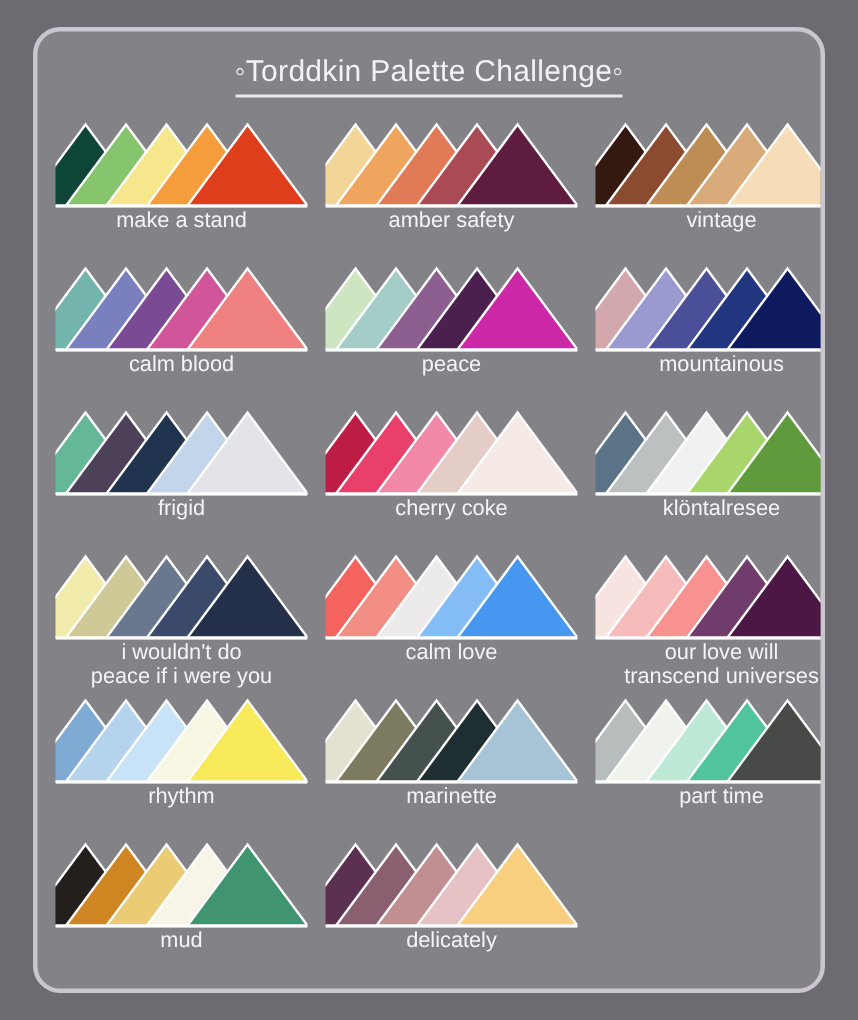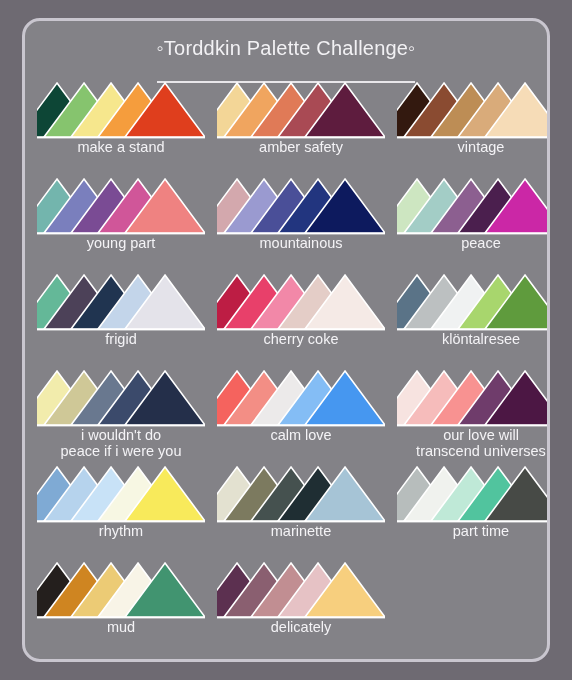--- a/index.html
+++ b/index.html
@@ -27,21 +27,21 @@
   }
   .title-wrap{
     text-align:center;
     margin-top:16px;
   }
   .title{
     display:inline-block;
     color:#f2f1f4;
     font-size:20px;
     letter-spacing:0.2px;
-    padding-bottom:21px;
+    padding-bottom:3px;
     border-bottom:2px solid #e8e6ea;
     white-space:nowrap;
   }
   .grid{
     position:absolute;
     left:0;right:0;
     top:56px;
     display:grid;
     grid-template-columns:repeat(3,1fr);
     grid-auto-rows:96px;
@@ -127,51 +127,51 @@
           <div class="mountains">
             <svg width="168" height="62" viewBox="0 0 168 62">
               <polygon points="20,6 60,60 -20,60" fill="#73b5ad" stroke="#ffffff" stroke-width="1.6"></polygon>
               <polygon points="47,6 87,60 7,60" fill="#7a7fbd" stroke="#ffffff" stroke-width="1.6"></polygon>
               <polygon points="74,6 114,60 34,60" fill="#7a4b94" stroke="#ffffff" stroke-width="1.6"></polygon>
               <polygon points="101,6 141,60 61,60" fill="#d05699" stroke="#ffffff" stroke-width="1.6"></polygon>
               <polygon points="128,6 168,60 88,60" fill="#ef8281" stroke="#ffffff" stroke-width="1.6"></polygon>
               <rect x="0" y="59.8" width="168" height="1.6" fill="#ffffff"></rect>
             </svg>
           </div>
-          <div class="pal-label">young part</div>
+          <div class="pal-label">calm blood</div>
+        </div>
+        <div class="palette">
+          <div class="mountains">
+            <svg width="168" height="62" viewBox="0 0 168 62">
+              <polygon points="20,6 60,60 -20,60" fill="#cde6c1" stroke="#ffffff" stroke-width="1.6"></polygon>
+              <polygon points="47,6 87,60 7,60" fill="#a3cdc6" stroke="#ffffff" stroke-width="1.6"></polygon>
+              <polygon points="74,6 114,60 34,60" fill="#8c5f90" stroke="#ffffff" stroke-width="1.6"></polygon>
+              <polygon points="101,6 141,60 61,60" fill="#4b1f4e" stroke="#ffffff" stroke-width="1.6"></polygon>
+              <polygon points="128,6 168,60 88,60" fill="#cb27a6" stroke="#ffffff" stroke-width="1.6"></polygon>
+              <rect x="0" y="59.8" width="168" height="1.6" fill="#ffffff"></rect>
+            </svg>
+          </div>
+          <div class="pal-label">peace</div>
         </div>
         <div class="palette">
           <div class="mountains">
             <svg width="168" height="62" viewBox="0 0 168 62">
               <polygon points="20,6 60,60 -20,60" fill="#d3a8ad" stroke="#ffffff" stroke-width="1.6"></polygon>
               <polygon points="47,6 87,60 7,60" fill="#9a9ad0" stroke="#ffffff" stroke-width="1.6"></polygon>
               <polygon points="74,6 114,60 34,60" fill="#4a4f98" stroke="#ffffff" stroke-width="1.6"></polygon>
               <polygon points="101,6 141,60 61,60" fill="#22357f" stroke="#ffffff" stroke-width="1.6"></polygon>
               <polygon points="128,6 168,60 88,60" fill="#0d1a5e" stroke="#ffffff" stroke-width="1.6"></polygon>
               <rect x="0" y="59.8" width="168" height="1.6" fill="#ffffff"></rect>
             </svg>
           </div>
           <div class="pal-label">mountainous</div>
         </div>
         <div class="palette">
           <div class="mountains">
             <svg width="168" height="62" viewBox="0 0 168 62">
-              <polygon points="20,6 60,60 -20,60" fill="#cde6c1" stroke="#ffffff" stroke-width="1.6"></polygon>
-              <polygon points="47,6 87,60 7,60" fill="#a3cdc6" stroke="#ffffff" stroke-width="1.6"></polygon>
-              <polygon points="74,6 114,60 34,60" fill="#8c5f90" stroke="#ffffff" stroke-width="1.6"></polygon>
-              <polygon points="101,6 141,60 61,60" fill="#4b1f4e" stroke="#ffffff" stroke-width="1.6"></polygon>
-              <polygon points="128,6 168,60 88,60" fill="#cb27a6" stroke="#ffffff" stroke-width="1.6"></polygon>
-              <rect x="0" y="59.8" width="168" height="1.6" fill="#ffffff"></rect>
-            </svg>
-          </div>
-          <div class="pal-label">peace</div>
-        </div>
-        <div class="palette">
-          <div class="mountains">
-            <svg width="168" height="62" viewBox="0 0 168 62">
               <polygon points="20,6 60,60 -20,60" fill="#64b898" stroke="#ffffff" stroke-width="1.6"></polygon>
               <polygon points="47,6 87,60 7,60" fill="#4c4158" stroke="#ffffff" stroke-width="1.6"></polygon>
               <polygon points="74,6 114,60 34,60" fill="#203450" stroke="#ffffff" stroke-width="1.6"></polygon>
               <polygon points="101,6 141,60 61,60" fill="#c3d5ea" stroke="#ffffff" stroke-width="1.6"></polygon>
               <polygon points="128,6 168,60 88,60" fill="#e4e3ea" stroke="#ffffff" stroke-width="1.6"></polygon>
               <rect x="0" y="59.8" width="168" height="1.6" fill="#ffffff"></rect>
             </svg>
           </div>
           <div class="pal-label">frigid</div>
         </div>

